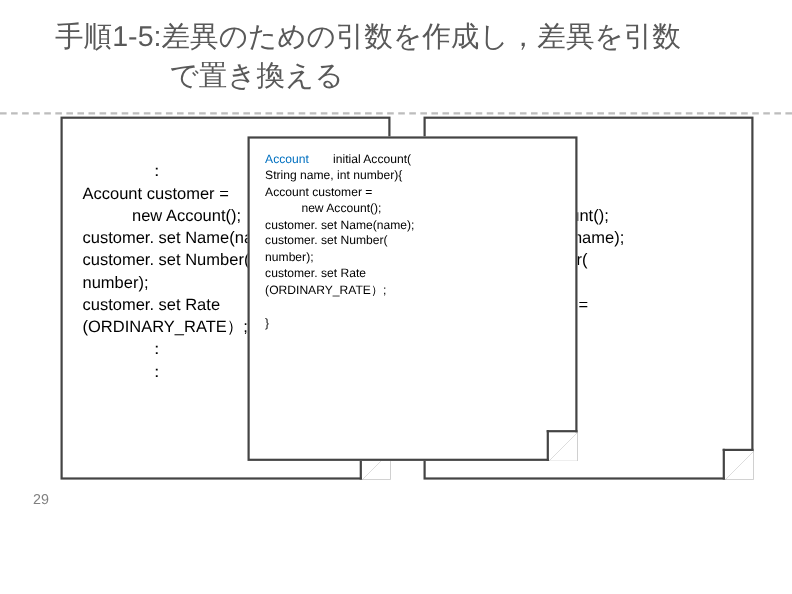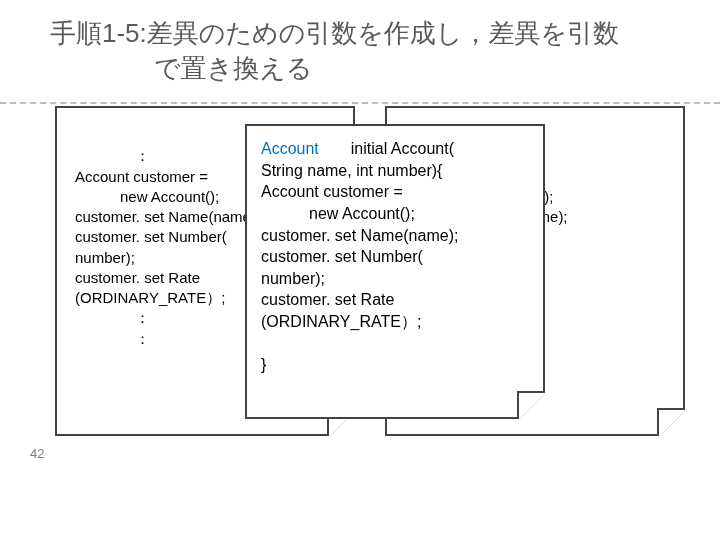--- a/index.html
+++ b/index.html
@@ -25,21 +25,21 @@
     right: -2px;
     bottom: -2px;
     width: 26px;
     height: 26px;
     background: linear-gradient(135deg, #fff 0 50%, #ddd 50% 52%, #fff 52% 100%);
     border-left: 2px solid #444;
     border-top: 2px solid #444;
   }
   .note-left  { left: 55px;  top: 2px; width: 300px; height: 330px; }
   .note-right { left: 385px; top: 2px; width: 300px; height: 330px; }
-  .note-front { left: 225px; top: 20px; width: 300px; height: 295px; padding: 12px 14px 30px 14px; font-size: 16px; margin-left: 20px; }
+  .note-front { left: 225px; top: 20px; width: 300px; height: 295px; padding: 12px 14px 30px 14px; font-size: 11px; }
   .kw-type   { color: #0070c0; }
   .kw-return { color: #2e8b3d; }
   .page-num {
     position: absolute;
     left: 30px;
     bottom: 14px;
     color: #808080;
     font-size: 13px;
   }
 </style>
@@ -86,14 +86,14 @@
 customer. set Name(name);
 customer. set Number(
 number);
 customer. set Rate
 (ORDINARY_RATE）;
 </span><span>
 }</span></div>
 
   </div>
 
-  <div class="page-num">42</div>
+  <div class="page-num">29</div>
 </div>
 
 </body></html>

